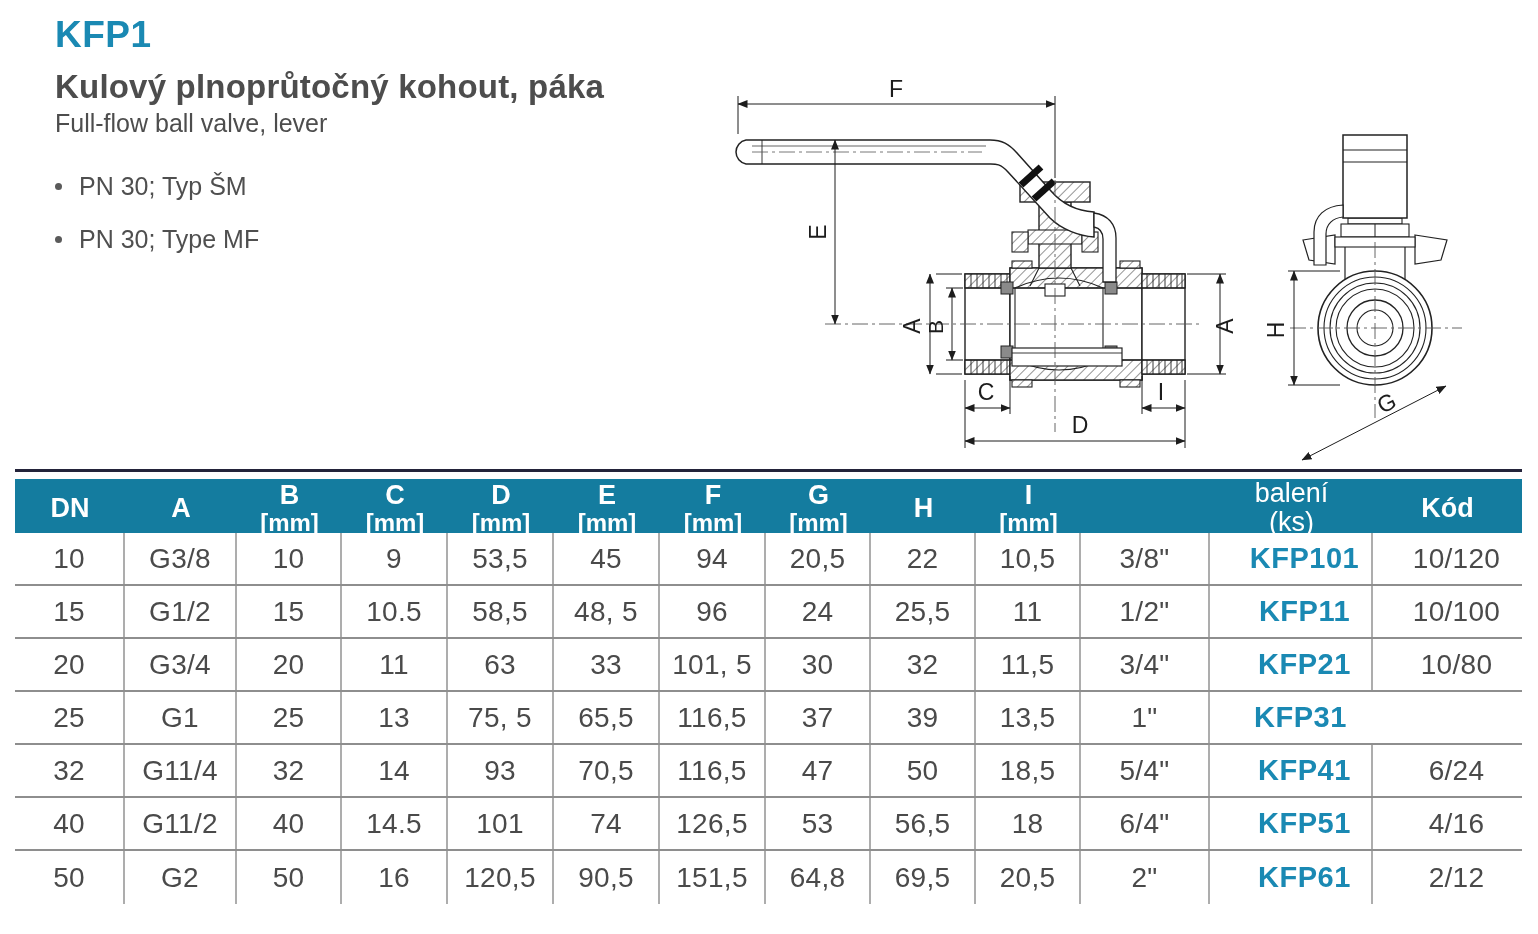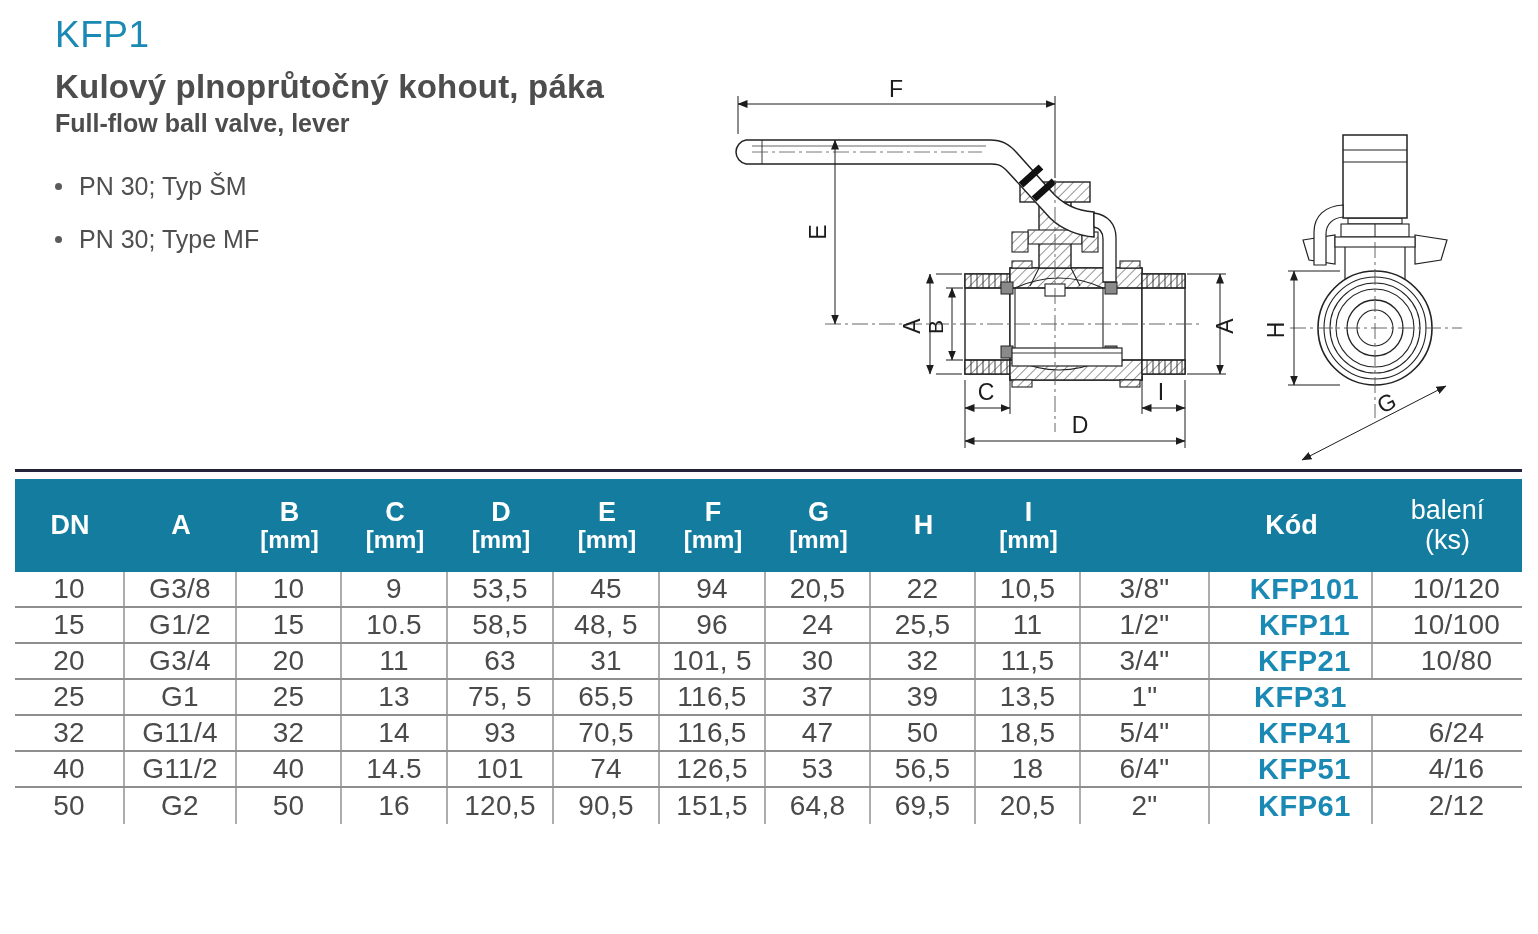--- a/index.html
+++ b/index.html
@@ -7,43 +7,43 @@
     --text:#4d4d4d; --cell:#4a4a4a; --vline:#adadad; --hline:#8e8e8e;
   }
   *{margin:0;padding:0;box-sizing:border-box;}
   html,body{background:#ffffff;}
   body{
     width:1538px;height:934px;position:relative;overflow:hidden;
     font-family:"Liberation Sans","DejaVu Sans",sans-serif;color:var(--text);
   }
   
   .head{position:absolute;left:55px;top:14px;width:640px;}
-  .code{font-size:37px;font-weight:400;color:var(--accent);letter-spacing:.5px;}
+  .code{font-size:37px;font-weight:700;color:var(--accent);letter-spacing:.5px;}
   .title-cs{font-size:33px;font-weight:700;color:var(--text);margin-top:12px;letter-spacing:.2px;}
-  .title-en{font-size:25px;font-weight:700;color:var(--text);margin-top:3px;}
+  .title-en{font-size:25px;font-weight:400;color:var(--text);margin-top:3px;}
   .bullets{position:absolute;left:55px;top:170px;list-style:none;text-align:center;}
   .bullets li{display:flex;align-items:center;height:32px;margin-bottom:21px;font-size:25px;color:#4f4f4f;}
   .dot{width:7px;height:7px;border-radius:50%;background:#5a5a5a;margin-right:17px;flex:0 0 auto;}
   
   .drawing{position:absolute;left:690px;top:80px;width:850px;height:395px;}
   .drawing svg{display:block;width:100%;height:100%;}
   
   .spec{position:absolute;left:15px;top:469px;width:1507px;}
   .toprule{height:3px;background:var(--rule);margin-bottom:7px;}
   .thead,.tr{
     display:grid;
     grid-template-columns:110px 112px 105px 106px 106px 106px 106px 105px 105px 105px 129px 163px 149px;
   }
-  .thead{background:var(--header-bg);height:93px;}
+  .thead{background:var(--header-bg);height:54px;}
   .th{display:flex;flex-direction:column;align-items:center;justify-content:center;color:#fff;line-height:1.08;}
   .th-l{font-size:27px;font-weight:700;}
   .th-s{font-size:24px;font-weight:700;}
   .th-s:empty{display:none;}
   .th.light .th-l,.th.light .th-s{font-weight:400;font-size:27px;}
-  .tr{height:36px;border-bottom:2px solid var(--hline);text-align:right;}
+  .tr{height:53px;border-bottom:2px solid var(--hline);text-align:right;}
   .tr:last-child{border-bottom:none;}
   .td{
     display:flex;align-items:center;justify-content:center;
     font-size:28px;color:var(--cell);border-right:2px solid var(--vline);letter-spacing:.3px;
   }
   .td:last-child{border-right:none;margin-left:18px;}
   .code-cell{color:var(--accent);font-weight:700;font-size:29px;letter-spacing:.5px;margin-left:28px;}
 </style>
 </head>
 <body>
@@ -245,26 +245,26 @@
       <div class="th">
           <span class="th-l">H</span>
         </div>
       <div class="th">
           <span class="th-l">I</span>
           <span class="th-s">[mm]</span>
         </div>
       <div class="th">
           <span class="th-l"></span>
         </div>
-      <div class="th">
-          <span class="th-l">Kód</span>
-        </div>
       <div class="th light">
           <span class="th-l">balení</span>
           <span class="th-s">(ks)</span>
+        </div>
+      <div class="th">
+          <span class="th-l">Kód</span>
         </div>
     </div>
     <div class="tbody">
     <div class="tr">
       <div class="td">10</div>
       <div class="td">G3/8</div>
       <div class="td">10</div>
       <div class="td">9</div>
       <div class="td">53,5</div>
       <div class="td">45</div>
@@ -292,21 +292,21 @@
       <div class="td code-cell">KFP11</div>
       <div class="td">10/100</div>
     </div>
 
     <div class="tr">
       <div class="td">20</div>
       <div class="td">G3/4</div>
       <div class="td">20</div>
       <div class="td">11</div>
       <div class="td">63</div>
-      <div class="td">31</div>
+      <div class="td">33</div>
       <div class="td">101, 5</div>
       <div class="td">30</div>
       <div class="td">32</div>
       <div class="td">11,5</div>
       <div class="td">3/4"</div>
       <div class="td code-cell">KFP21</div>
       <div class="td">10/80</div>
     </div>
 
     <div class="tr">

